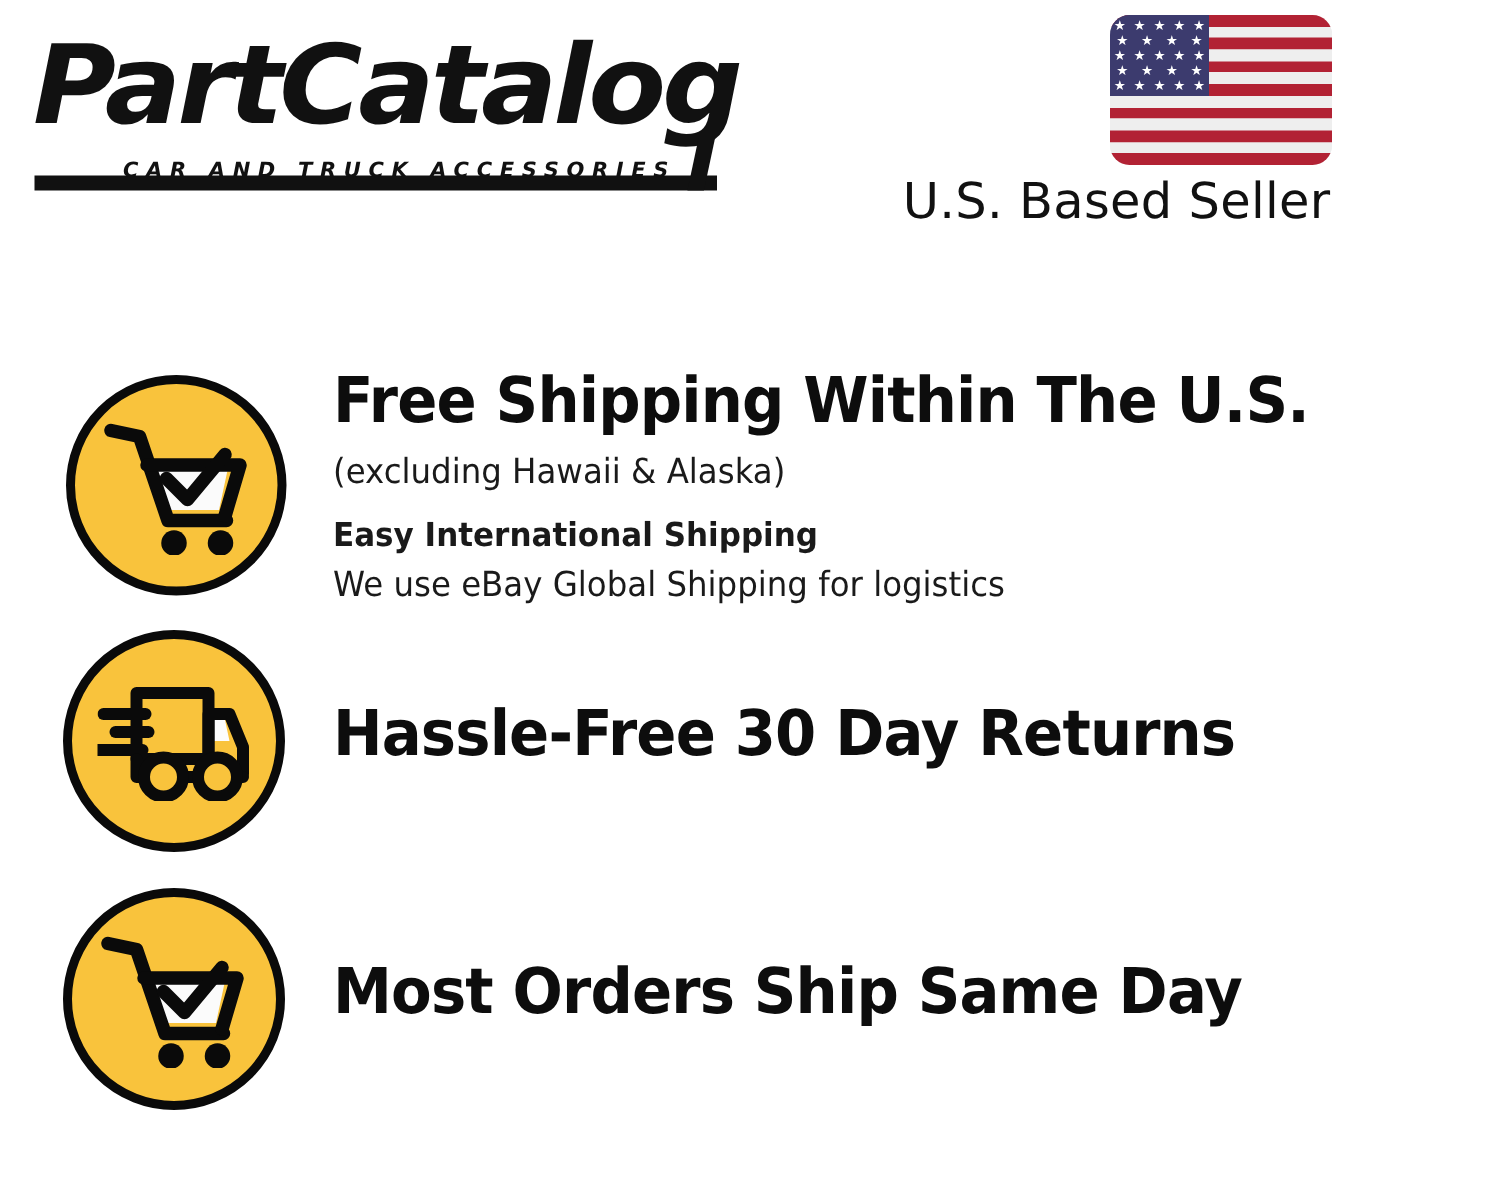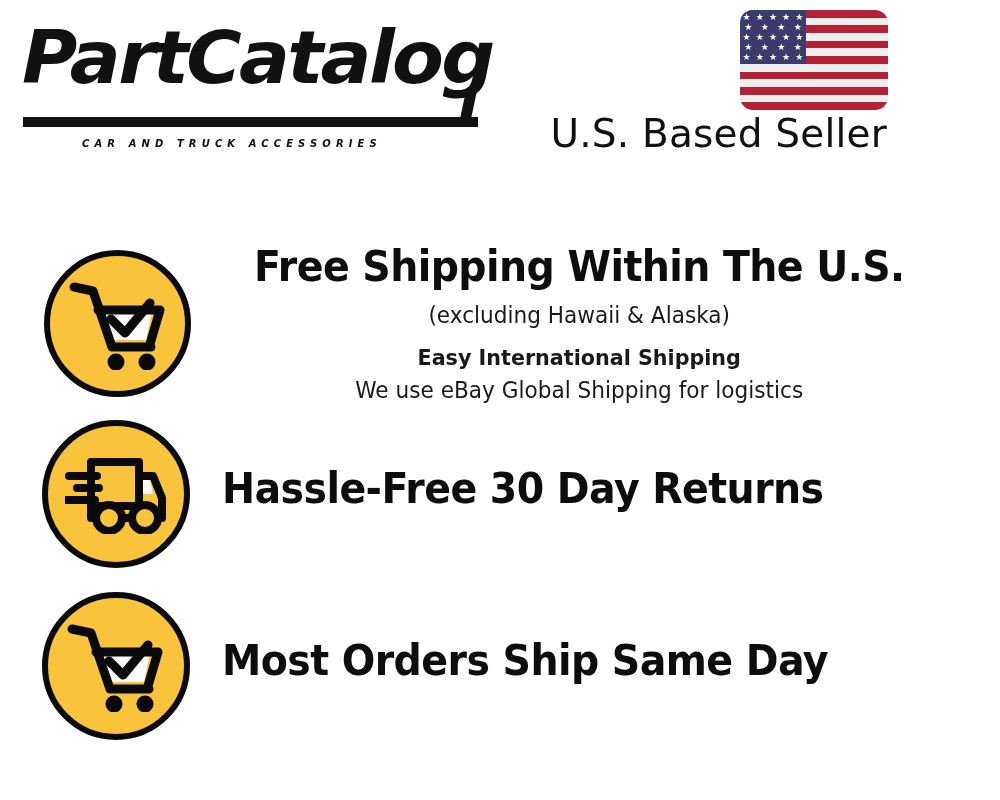--- a/index.html
+++ b/index.html
@@ -56,25 +56,24 @@
     transform: scaleX(1.035);
     transform-origin: left top;
   }
   .logo-tagline {
     position: absolute;
     left: 60px;
     top: 88px;
     font-family: "DejaVu Sans", sans-serif;
     font-weight: bold;
     font-style: italic;
-    font-size: 10px;
+    font-size: 14px;
     letter-spacing: 5.1px;
     color: #111111;
     white-space: nowrap;
-    margin-top: 32px;
   }
   .logo-swash {
     position: absolute;
     left: 1px;
     top: 99px;
     width: 455px;
     height: 10px;
     background: #111111;
   }
   .logo-swash-tail {
@@ -132,21 +131,21 @@
     color: #ffffff;
     font-size: 9px;
     line-height: 9px;
   }
   .seller-label {
     position: absolute;
     right: 1px;
     top: 104px;
     font-family: "DejaVu Sans", sans-serif;
     font-weight: normal;
-    font-size: 39px;
+    font-size: 33px;
     line-height: 40px;
     letter-spacing: 0.2px;
     color: #111111;
     white-space: nowrap;
     text-align: right;
   }
 
   
   .features {
     position: absolute;
@@ -200,21 +199,21 @@
     transform-origin: left center;
   }
   .feature-sub.strong {
     font-weight: bold;
     font-size: 22px;
   }
 
   
   #feature-row-1 { top: 248px; height: 160px; }
   #feature-row-1 .feature-icon { left: 44px; top: 2px; width: 147px; height: 147px; }
-  #feature-row-1 .feature-text { top: -6px; text-align: center; }
+  #feature-row-1 .feature-text { top: -6px; }
   #feature-row-1 .spacer-a { height: 7px; }
   #feature-row-1 .spacer-b { height: 11px; }
 
   #feature-row-2 { top: 420px; height: 150px; padding-left: 18px; }
   #feature-row-2 .feature-icon { left: 42px; top: 0px; width: 148px; height: 148px; }
   #feature-row-2 .feature-text { top: 44px; }
 
   #feature-row-3 { top: 592px; height: 150px; }
   #feature-row-3 .feature-icon { left: 42px; top: 0px; width: 148px; height: 148px; }
   #feature-row-3 .feature-text { top: 44px; }

